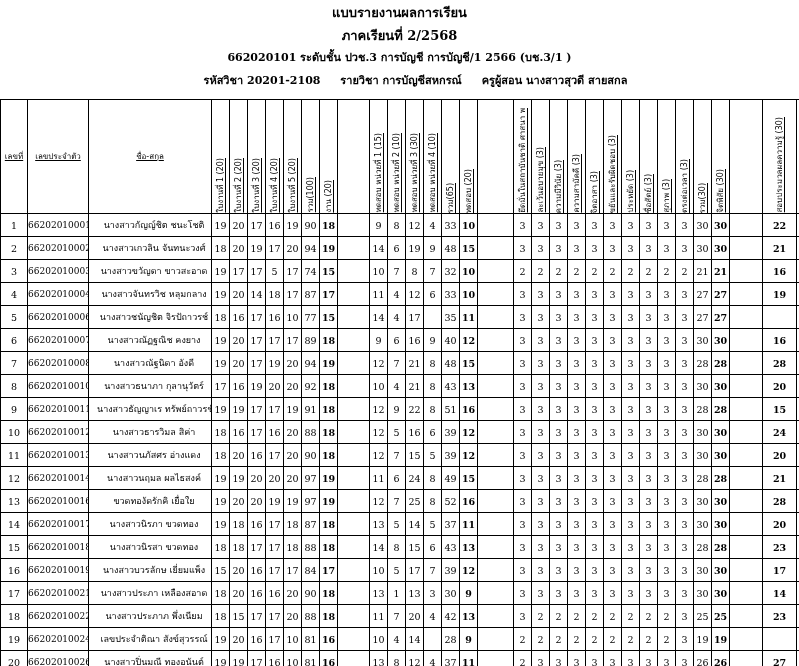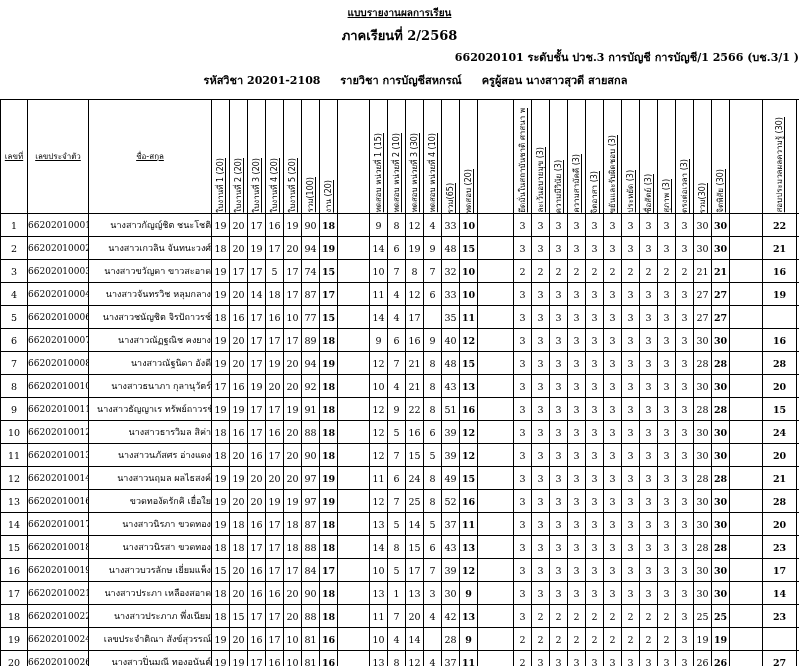--- a/index.html
+++ b/index.html
@@ -1,29 +1,29 @@
 <!DOCTYPE html>
 <html><head>
 <meta charset="utf-8">
 <style>
   html,body{margin:0;padding:0;background:#fff;}
   body{width:799px;height:666px;overflow:hidden;font-family:"DejaVu Serif","Liberation Serif",serif;color:#000;}
   .titles{text-align:center;}
-  .t1{font-size:10px;font-weight:bold;height:24px;line-height:26px;text-decoration:underline;}
+  .t1{font-size:13px;font-weight:bold;height:24px;line-height:26px;}
   .t2{font-size:13px;font-weight:bold;height:22px;line-height:24px;}
-  .t3{font-size:11px;font-weight:bold;height:24px;line-height:24px;text-align:right;}
+  .t3{font-size:11px;font-weight:bold;height:24px;line-height:24px;}
   .t4{font-size:11px;font-weight:bold;height:24px;line-height:22px;padding-left:32px;}
   .t4 span{margin:0 8px;}
   table{border-collapse:collapse;table-layout:fixed;position:absolute;left:0;top:99px;width:800px;}
   td,th{border:1px solid #000;padding:0;font-size:9.5px;text-align:center;vertical-align:middle;overflow:hidden;white-space:nowrap;}
   thead th{height:113px;font-weight:normal;font-family:"DejaVu Sans","Liberation Sans",sans-serif;font-size:8px;text-decoration:underline;}
   thead th.vert{vertical-align:bottom;}
   thead th.vert div{writing-mode:vertical-rl;transform:rotate(180deg);margin:0 auto;padding-bottom:3px;max-height:108px;overflow:hidden;white-space:nowrap;}
   tbody td{height:22px;font-family:"DejaVu Serif","Liberation Serif",serif;}
-  td.name{text-align:right;padding-left:8px;font-size:9px;font-family:"DejaVu Sans","Liberation Sans",sans-serif;}
+  td.name{text-align:center;padding-left:8px;font-size:9px;font-family:"DejaVu Sans","Liberation Sans",sans-serif;}
   td.b{font-weight:bold;}
   td.id{font-size:9px;}
   .page{position:relative;width:799px;height:666px;}
 </style>
 </head>
 <body>
 
 <div class="page">
   <div class="titles">
     <div class="t1">แบบรายงานผลการเรียน</div>

